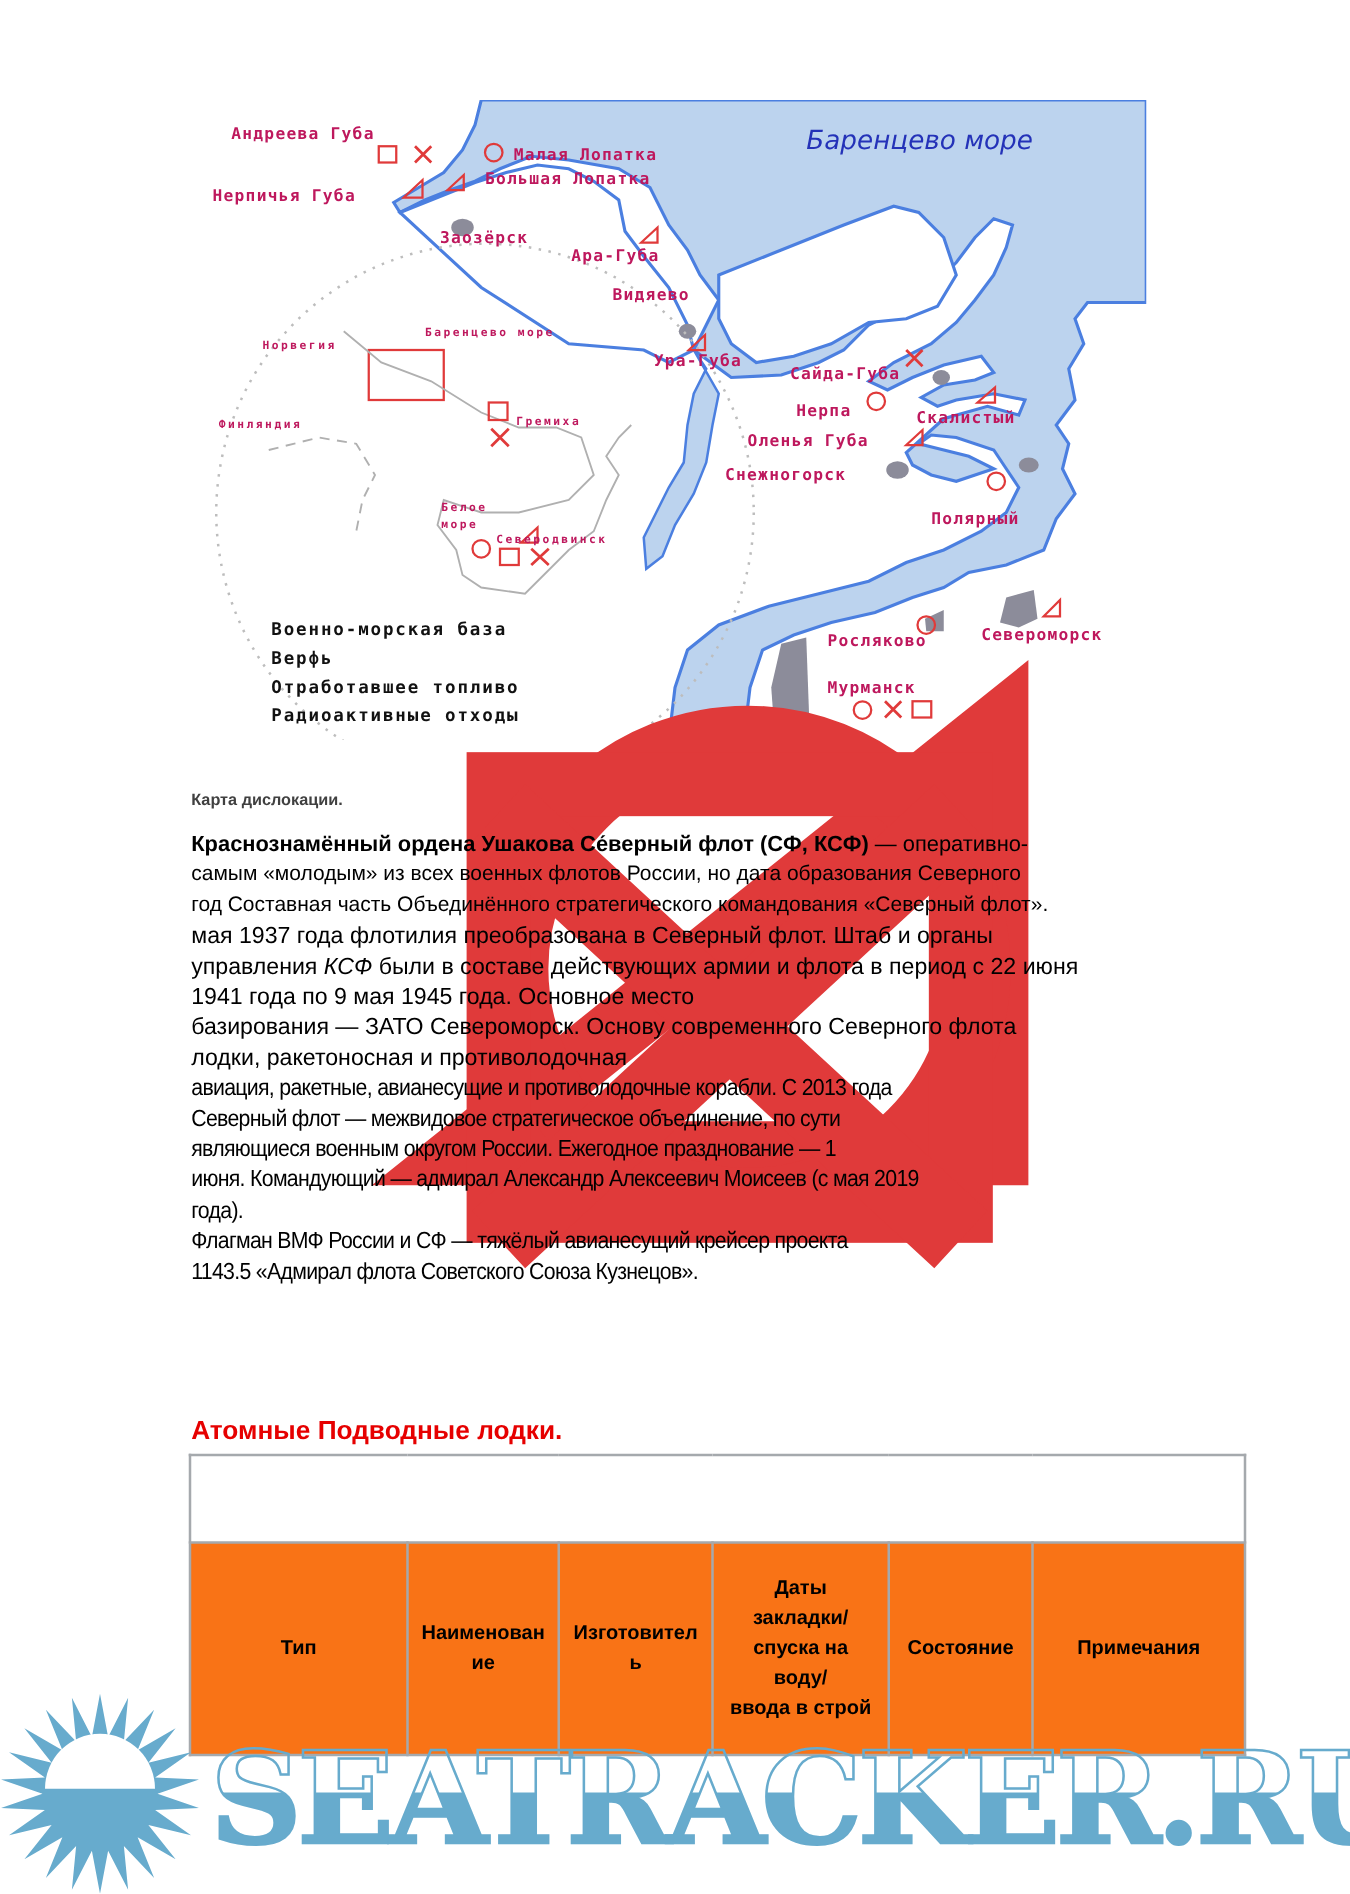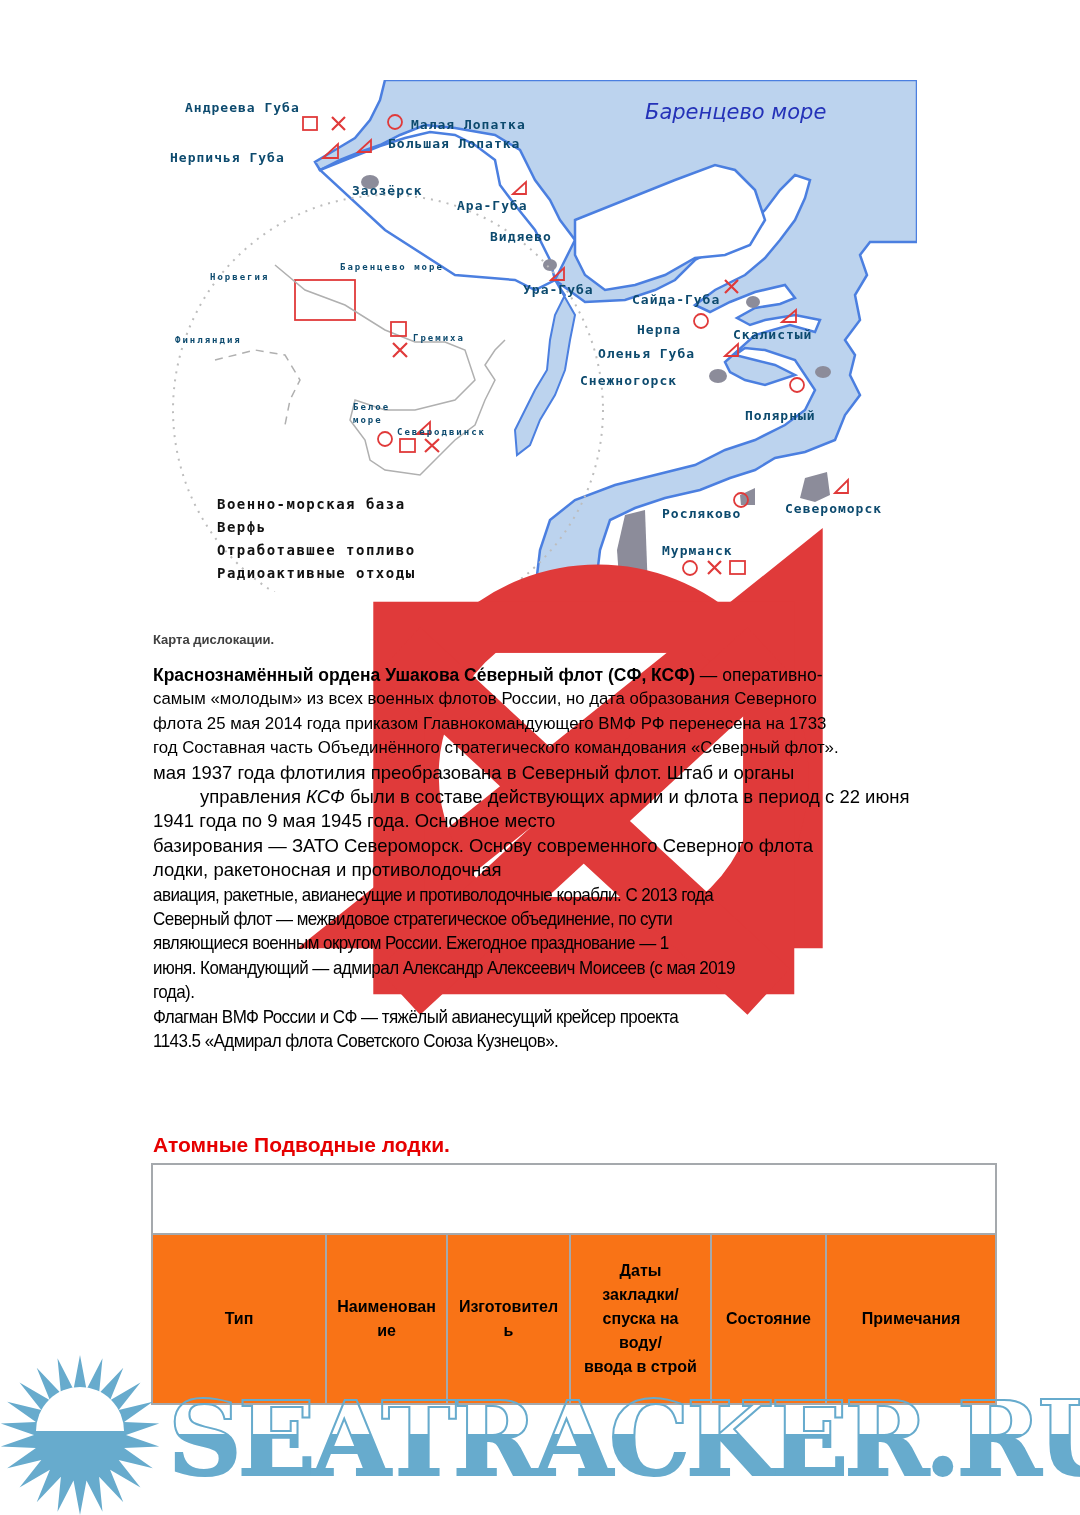--- a/index.html
+++ b/index.html
@@ -1,21 +1,21 @@
 <!DOCTYPE html>
 <html><head>
 <meta charset="utf-8">
 <style>
   html, body { margin:0; padding:0; background:#ffffff; }
   body { width:1080px; height:1515px; position:relative; overflow:hidden; font-family:"Liberation Sans", sans-serif; color:#000; }
 
   
   #map { position:absolute; left:155px; top:80px; width:762px; height:512px; }
   #map svg { position:absolute; left:0; top:0; width:762px; height:512px; }
-  .map-label { position:absolute; font-family:"DejaVu Sans Mono", monospace; font-weight:bold; font-size:13px; letter-spacing:1px; color:#0c4a6e; white-space:nowrap; line-height:1; }
+  .map-label { position:absolute; font-family:"DejaVu Sans Mono", monospace; font-weight:bold; font-size:13px; letter-spacing:1px; color:#be185d; white-space:nowrap; line-height:1; }
   .map-label.small { font-size:9px; letter-spacing:2px; }
   .sea-label { position:absolute; font-family:"DejaVu Sans", sans-serif; font-style:italic; font-size:21px; color:#2432b8; white-space:nowrap; }
   .legend-row { position:absolute; left:62px; display:flex; align-items:center; gap:14px; }
   .legend-row .sym { width:20px; height:18px; display:inline-block; }
   .legend-row .txt { font-family:"DejaVu Sans Mono", monospace; font-weight:bold; font-size:14px; letter-spacing:1.5px; color:#111; }
 
   
   .caption { position:absolute; left:153px; top:632px; color:#404040; font-weight:bold; font-size:13px; }
   .body-text { position:absolute; left:153px; top:663px; width:850px; font-size:17.5px; line-height:24.4px; }
   .body-text .line { display:block; white-space:nowrap; }
@@ -148,24 +148,23 @@
       <span class="txt">Радиоактивные отходы</span>
     </div>
   </div>
 </div>
 
 <div class="caption">Карта дислокации.</div>
 
 <div class="body-text">
   <span class="line"><b>Краснознамённый ордена Ушакова Се́верный флот (СФ, КСФ)</b><span> — оперативно-</span></span>
   <span class="line" style="font-size:16.8px;">самым «молодым» из всех военных флотов России, но дата образования Северного</span>
-  <span class="line" style="font-size:16.8px;">флота 25 мая 2014 года приказом Главнокомандующего ВМФ РФ перенесена на 1733</span>
   <span class="line" style="font-size:16.8px;">год Составная часть Объединённого стратегического командования «Северный флот».</span>
   <span class="line" style="font-size:18.5px;">мая 1937 года флотилия преобразована в Северный флот. Штаб и органы</span>
-  <span class="line" style="font-size:18.5px;margin-left:47px;"><span>управления </span><i>КСФ</i><span> были в составе действующих армии и флота в период с 22 июня</span></span>
+  <span class="line" style="font-size:18.5px;"><span>управления </span><i>КСФ</i><span> были в составе действующих армии и флота в период с 22 июня</span></span>
   <span class="line" style="font-size:18.5px;">1941 года по 9 мая 1945 года. Основное место</span>
   <span class="line" style="font-size:18.5px;">базирования — ЗАТО Североморск. Основу современного Северного флота</span>
   <span class="line" style="font-size:18.5px;">лодки, ракетоносная и противолодочная</span>
   <span class="line" style="font-size:18.5px;letter-spacing:-0.6px;transform:scaleX(0.92);transform-origin:left;">авиация, ракетные, авианесущие и противолодочные корабли. С 2013 года</span>
   <span class="line" style="font-size:18.5px;letter-spacing:-0.6px;transform:scaleX(0.92);transform-origin:left;">Северный флот — межвидовое стратегическое объединение, по сути</span>
   <span class="line" style="font-size:18.5px;letter-spacing:-0.6px;transform:scaleX(0.92);transform-origin:left;">являющиеся военным округом России. Ежегодное празднование — 1</span>
   <span class="line" style="font-size:18.5px;letter-spacing:-0.6px;transform:scaleX(0.92);transform-origin:left;">июня. Командующий — адмирал Александр Алексеевич Моисеев (с мая 2019</span>
   <span class="line" style="font-size:18.5px;letter-spacing:-0.6px;transform:scaleX(0.92);transform-origin:left;">года).</span>
   <span class="line" style="font-size:18.5px;letter-spacing:-0.6px;transform:scaleX(0.92);transform-origin:left;">Флагман ВМФ России и СФ — тяжёлый авианесущий крейсер проекта</span>
   <span class="line" style="font-size:18.5px;letter-spacing:-0.6px;transform:scaleX(0.92);transform-origin:left;">1143.5 «Адмирал флота Советского Союза Кузнецов».</span>

